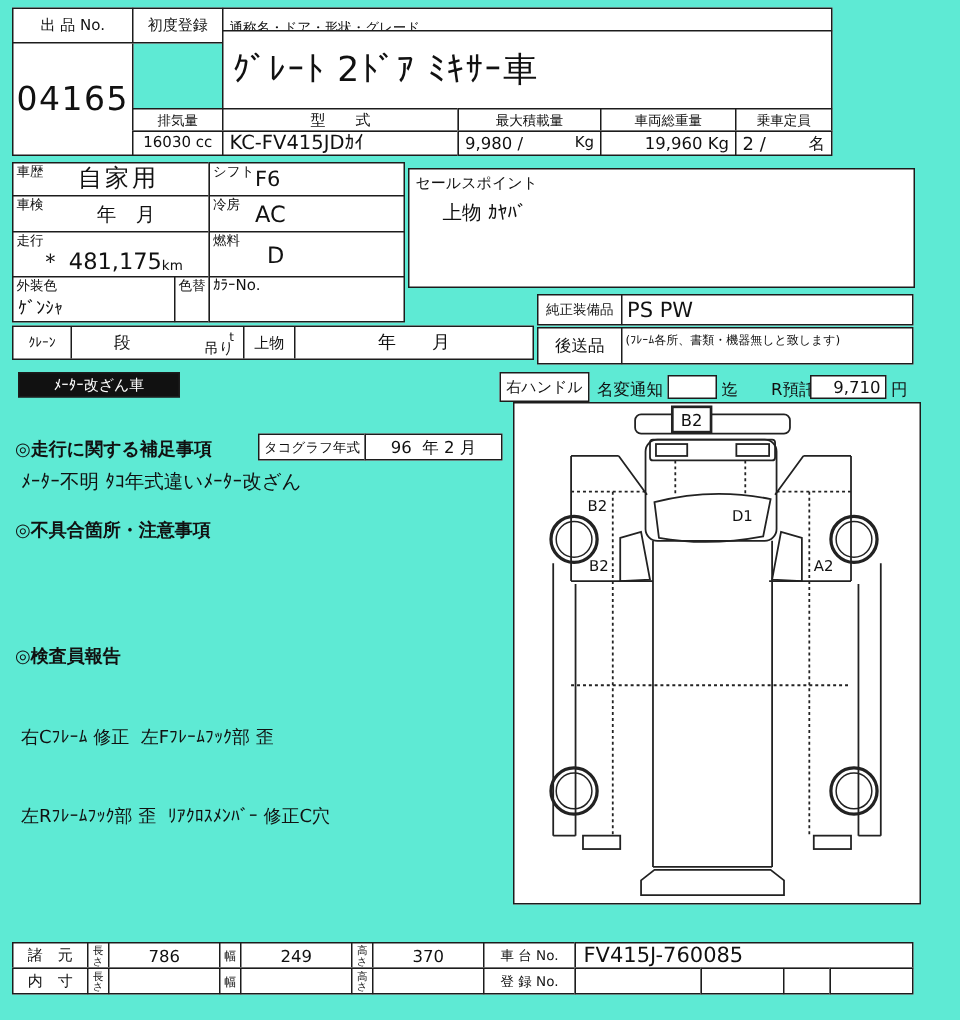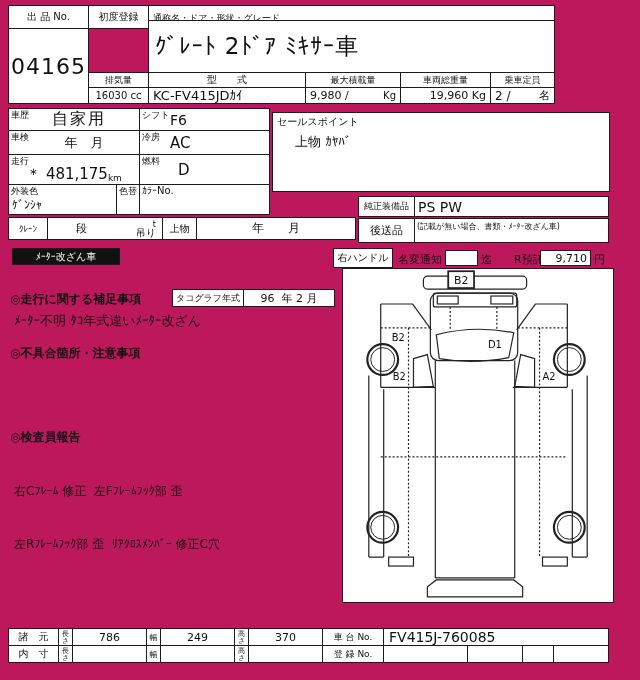--- a/index.html
+++ b/index.html
@@ -1,16 +1,16 @@
 <!DOCTYPE html>
 <html><head>
 <meta charset="utf-8">
 <style>
   html,body { margin:0; padding:0; background:#e9e7e2; font-family:"DejaVu Sans", sans-serif; color:#111; }
-  #sheet { position:relative; width:640px; height:680px; background:#be185d; overflow:hidden; }
+  #sheet { position:relative; width:640px; height:680px; background:#5eead4; overflow:hidden; }
   .box { position:absolute; box-sizing:border-box; border:1px solid #1c1c1c; background:#fff; }
   .nob { position:absolute; box-sizing:border-box; }
   .cen { display:flex; align-items:center; justify-content:center; }
   .pre { white-space:pre; }
   .corner { position:absolute; top:1px; left:2px; font-size:9px; line-height:10px; }
   .cellval { width:100%; height:100%; display:flex; align-items:center; justify-content:center; }
   .vlabel { font-size:7px; line-height:7px; word-break:break-all; text-align:center; padding-top:2px; }
   .badge { background:#111; color:#fff; }
   .rpt { font-size:12px; line-height:17.8px; white-space:pre; }
   svg text { font-family:"DejaVu Sans", sans-serif; }
@@ -145,21 +145,21 @@
       <span style="font-size:9px">純正装備品</span>
     </div>
   <div class="box" style="left:414px;top:196px;width:195px;height:21px;display:flex;align-items:center">
       <span style="font-size:14px;margin-left:3px">PS PW</span>
     </div>
 
   <div class="box cen" style="left:358px;top:218px;width:57px;height:25px;">
       <span style="font-size:11px">後送品</span>
     </div>
   <div class="box" style="left:414px;top:218px;width:195px;height:25px;">
-      <div style="font-size:8px;margin:2px 0 0 2px">(記載が無い場合、書類・ﾒｰﾀｰ改ざん車)</div>
+      <div style="font-size:8px;margin:2px 0 0 2px">(ﾌﾚｰﾑ各所、書類・機器無しと致します)</div>
     </div>
 
   <div class="box cen badge" style="left:12px;top:248px;width:108px;height:17px;">
       <span style="font-size:10px">ﾒｰﾀｰ改ざん車</span>
     </div>
 
   <div class="box cen" style="left:333px;top:248px;width:60px;height:20px;">
       <span style="font-size:10px">右ハンドル</span>
     </div>
   <span class="nob" style="left:398px;top:252px;font-size:11px">名変通知</span>

